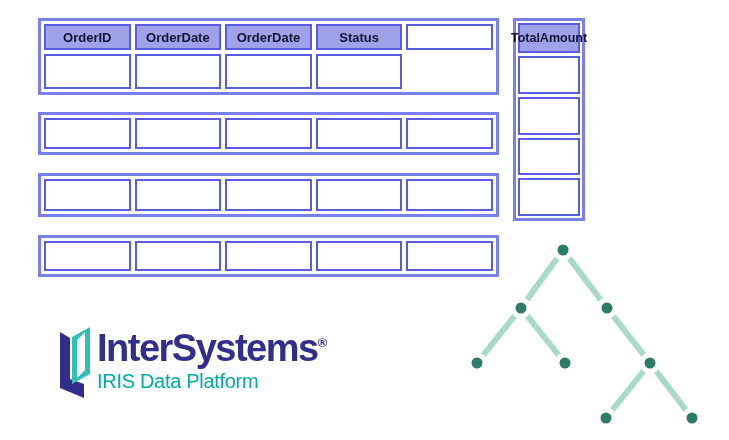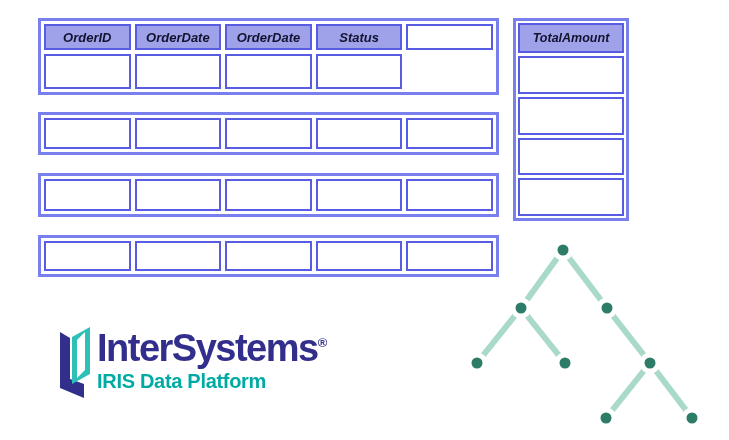--- a/index.html
+++ b/index.html
@@ -13,44 +13,44 @@
     border:3px solid var(--table-outer-border);background:#ffffff;
     padding:3px;display:grid;grid-template-columns:repeat(5,1fr);gap:4px;
   }
   .group1{top:18px;height:77px;grid-template-rows:26px 1fr;}
   .strip2{top:112px;height:43px;}
   .strip3{top:173px;height:44px;}
   .strip4{top:235px;height:42px;}
   .hcell{
     background:var(--header-fill);border:2px solid var(--table-cell-border);
     color:var(--header-text);font-weight:bold;font-size:13px;
-    display:flex;align-items:center;justify-content:center;letter-spacing:0;font-style:italic;
+    display:flex;align-items:center;justify-content:center;letter-spacing:0;
   }
   .cell{background:#ffffff;border:2px solid var(--table-cell-border);}
   
   .amount{
-    position:absolute;left:513px;top:18px;width:116px;height:203px;box-sizing:border-box;
+    position:absolute;left:513px;top:18px;width:72px;height:203px;box-sizing:border-box;
     border:3px solid var(--table-outer-border);background:#ffffff;
     padding:2px;display:flex;flex-direction:column;gap:3px;justify-content:space-between;
   }
   .amount .hcell{height:26px;flex:0 0 26px;font-size:12.5px;}
   .amount .cell{flex:1;}
   
   .logo{position:absolute;left:57px;top:324px;display:flex;align-items:flex-start;}
   .logo-mark{width:36px;height:76px;flex:0 0 36px;}
   .mark-indigo{fill:var(--brand-indigo);}
   .mark-teal{fill:var(--brand-teal-mark);fill-rule:evenodd;}
   .logo-text{margin-left:4px;}
   .brand{
     font-size:38px;font-weight:bold;color:var(--brand-indigo);
     letter-spacing:-1.5px;line-height:1;margin-top:5px;white-space:nowrap;text-align:right;
   }
   .brand sup{font-size:13px;letter-spacing:0;vertical-align:super;}
   .subtitle{
-    font-size:20px;font-weight:bold;color:var(--brand-teal-text);
+    font-size:20px;font-weight:normal;color:var(--brand-teal-text);
     letter-spacing:-0.3px;margin-top:3px;white-space:nowrap;
   }
   
   .tree{position:absolute;left:445px;top:233px;width:270px;height:200px;}
 </style>
 </head>
 <body>
 
 <div class="canvas">
 

